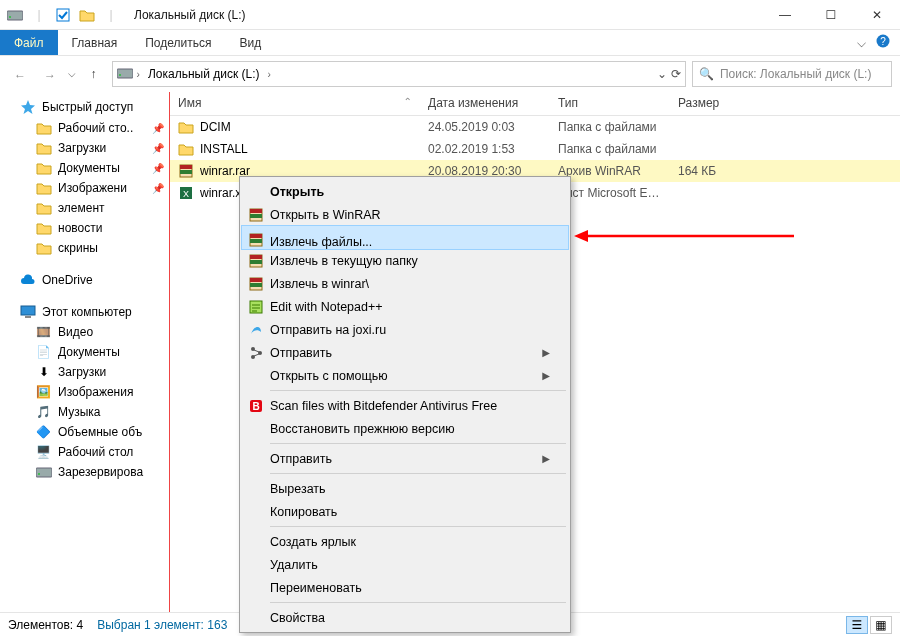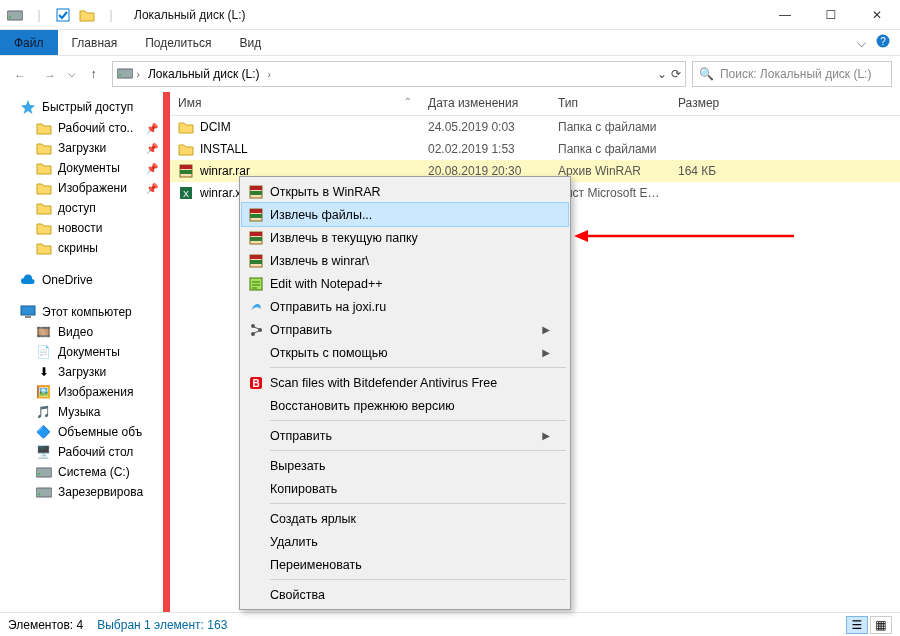--- a/index.html
+++ b/index.html
@@ -9,35 +9,35 @@
 .titlebar { height: 30px; display: flex; align-items: center; border-bottom: 1px solid #e5e5e5; }
 .titlebar .qat { display: flex; align-items: center; gap: 6px; padding: 0 6px; }
 .titlebar .qat span { width: 18px; height: 18px; display:flex; align-items:center; justify-content:center; }
 .titlebar .title-text { margin-left: 8px; color: #111; }
 .titlebar .controls { margin-left: auto; display: flex; }
 .titlebar .controls div { width: 46px; height: 30px; display:flex; align-items:center; justify-content:center; color:#333; }
 
 
 .ribbon { height: 26px; display:flex; align-items:stretch; border-bottom:1px solid #e5e5e5; }
 .ribbon .tab { padding: 0 14px; display:flex; align-items:center; color:#333; font-size:12px; }
-.ribbon .tab.file { background:#1979ca; color:#0f172a; }
+.ribbon .tab.file { background:#1979ca; color:#fef9c3; }
 .ribbon .right-icons { margin-left:auto; display:flex; align-items:center; gap:10px; padding-right:10px; }
 
 
 .addressbar { height: 36px; display:flex; align-items:center; gap:6px; padding:4px 8px; }
 .nav-btn { width:24px; height:24px; border-radius:2px; display:flex; align-items:center; justify-content:center; color:#888; }
 .nav-btn.enabled { color:#333; }
 .breadcrumb { flex:1; height:26px; border:1px solid #ccc; display:flex; align-items:center; padding:0 4px; gap:4px; position:relative; }
 .breadcrumb .crumb { display:flex; align-items:center; gap:2px; padding:2px 4px; }
 .breadcrumb .dropdowns { margin-left:auto; display:flex; align-items:center; gap:4px; color:#555; }
 .searchbox { width:200px; height:26px; border:1px solid #ccc; display:flex; align-items:center; padding:0 6px; color:#888; gap:6px; }
 
 
 .content { position:absolute; top:92px; bottom:24px; left:0; right:0; display:flex; }
-.sidebar { width:170px; border-right:7px solid #ef4444; overflow:hidden; padding-top:4px; }
+.sidebar { width:170px; border-right:1px solid #ef4444; overflow:hidden; padding-top:4px; }
 .sidebar .item { display:flex; align-items:center; gap:6px; padding:3px 4px 3px 20px; white-space:nowrap; cursor:default; }
 .sidebar .item.indent { padding-left:36px; }
 .sidebar .item .pin { margin-left:auto; color:#aaa; font-size:10px; }
 .sidebar .group-gap { height:12px; }
 .sidebar svg { flex-shrink:0; }
 
 .filepane { flex:1; position:relative; }
 .columns { display:flex; height:24px; border-bottom:1px solid #e5e5e5; color:#444; background:#fff; }
 .columns div { padding:4px 8px; display:flex; align-items:flex-start; }
 .col-name { width:250px; }
@@ -53,21 +53,21 @@
 .row .c-type { width:120px; color:#555; }
 .row .c-size { flex:1; color:#555; text-align:left; }
 .row.selected { background:#fef9c3; }
 
 
 .ctxmenu { position:absolute; left:239px; top:176px; width:332px; background:#f0f0f0; border:1px solid #a0a0a0; box-shadow:3px 3px 6px rgba(0,0,0,0.25); padding:3px 2px; z-index:50; }
 .ctxmenu .mi { display:flex; align-items:center; height:23px; padding:0 18px 0 4px; gap:4px; position:relative; white-space:nowrap; }
 .ctxmenu .mi .ico { width:20px; height:18px; display:flex; align-items:center; justify-content:center; flex-shrink:0; }
 .ctxmenu .mi .lbl { flex:1; font-size:12.5px; }
 .ctxmenu .mi .sub { color:#555; font-size:10px; }
-.ctxmenu .mi.highlight { background:#cce8ff; outline:1px solid #99d1ff; }
+.ctxmenu .mi.highlight { background:#cce8ff; outline:1px solid #99d1ff;align-items:flex-end; }
 .ctxmenu .sep { height:1px; background:#d0d0d0; margin:3px 2px 3px 28px; }
 
 
 .arrow { position:absolute; left:574px; top:228px; z-index:60; }
 
 
 .statusbar { position:absolute; bottom:0; left:0; right:0; height:24px; border-top:1px solid #e5e5e5; display:flex; align-items:center; padding:0 8px; font-size:12px; gap:14px; }
 .statusbar .views { margin-left:auto; display:flex; gap:2px; }
 .statusbar .views div { width:22px; height:18px; border:1px solid #ccc; display:flex; align-items:center; justify-content:center; }
 .statusbar .views div.active { background:#cce8ff; border-color:#7ab7e8; }
@@ -181,21 +181,21 @@
           <svg class="icon-folder" viewBox="0 0 16 14">
             <path d="M1 3h5l2 2h7v8H1z" fill="#ffd86b" stroke="#caa41f"></path>
           </svg>
           <span>Изображени</span>
           <span class="pin">📌</span>
         </div>
         <div class="item indent">
           <svg class="icon-folder" viewBox="0 0 16 14">
             <path d="M1 3h5l2 2h7v8H1z" fill="#ffd86b" stroke="#caa41f"></path>
           </svg>
-          <span>доступ</span>
+          <span>элемент</span>
         </div>
         <div class="item indent">
           <svg class="icon-folder" viewBox="0 0 16 14">
             <path d="M1 3h5l2 2h7v8H1z" fill="#ffd86b" stroke="#caa41f"></path>
           </svg>
           <span>новости</span>
         </div>
         <div class="item indent">
           <svg class="icon-folder" viewBox="0 0 16 14">
             <path d="M1 3h5l2 2h7v8H1z" fill="#ffd86b" stroke="#caa41f"></path>
@@ -239,27 +239,20 @@
           <span style="width:16px;display:inline-block;text-align:center;font-size:12px">🎵</span>
           <span>Музыка</span>
         </div>
         <div class="item indent">
           <span style="width:16px;display:inline-block;text-align:center;font-size:12px">🔷</span>
           <span>Объемные объ</span>
         </div>
         <div class="item indent">
           <span style="width:16px;display:inline-block;text-align:center;font-size:12px">🖥️</span>
           <span>Рабочий стол</span>
-        </div>
-        <div class="item indent">
-          <svg width="16" height="12">
-            <rect x="0" y="2" width="16" height="9" rx="1" fill="#9aa" stroke="#667"></rect>
-            <rect x="2" y="7" width="2" height="2" fill="#4b5"></rect>
-          </svg>
-          <span>Система (C:)</span>
         </div>
         <div class="item indent">
           <svg width="16" height="12">
             <rect x="0" y="2" width="16" height="9" rx="1" fill="#9aa" stroke="#667"></rect>
             <rect x="2" y="7" width="2" height="2" fill="#4b5"></rect>
           </svg>
           <span>Зарезервирова</span>
         </div>
       </div>
   </div>
@@ -321,20 +314,24 @@
           <div class="c-date"></div>
           <div class="c-type">Лист Microsoft Ex...</div>
           <div class="c-size"></div>
         </div>
       </div>
   </div>
 </div>
 
 <div class="ctxmenu" id="ctxmenu">
     <div class="mi">
+      <span class="ico"></span>
+      <span class="lbl" style="font-weight:600">Открыть</span>
+    </div>
+    <div class="mi">
       <span class="ico">
         <svg width="16" height="16">
           <rect x="2" y="2" width="12" height="12" fill="#f5deb3" stroke="#8b6914"></rect>
           <rect x="2" y="2" width="12" height="4" fill="#b22222"></rect>
           <rect x="2" y="7" width="12" height="4" fill="#2e7d32"></rect>
         </svg>
       </span>
       <span class="lbl">Открыть в WinRAR</span>
     </div>
     <div class="mi highlight">

